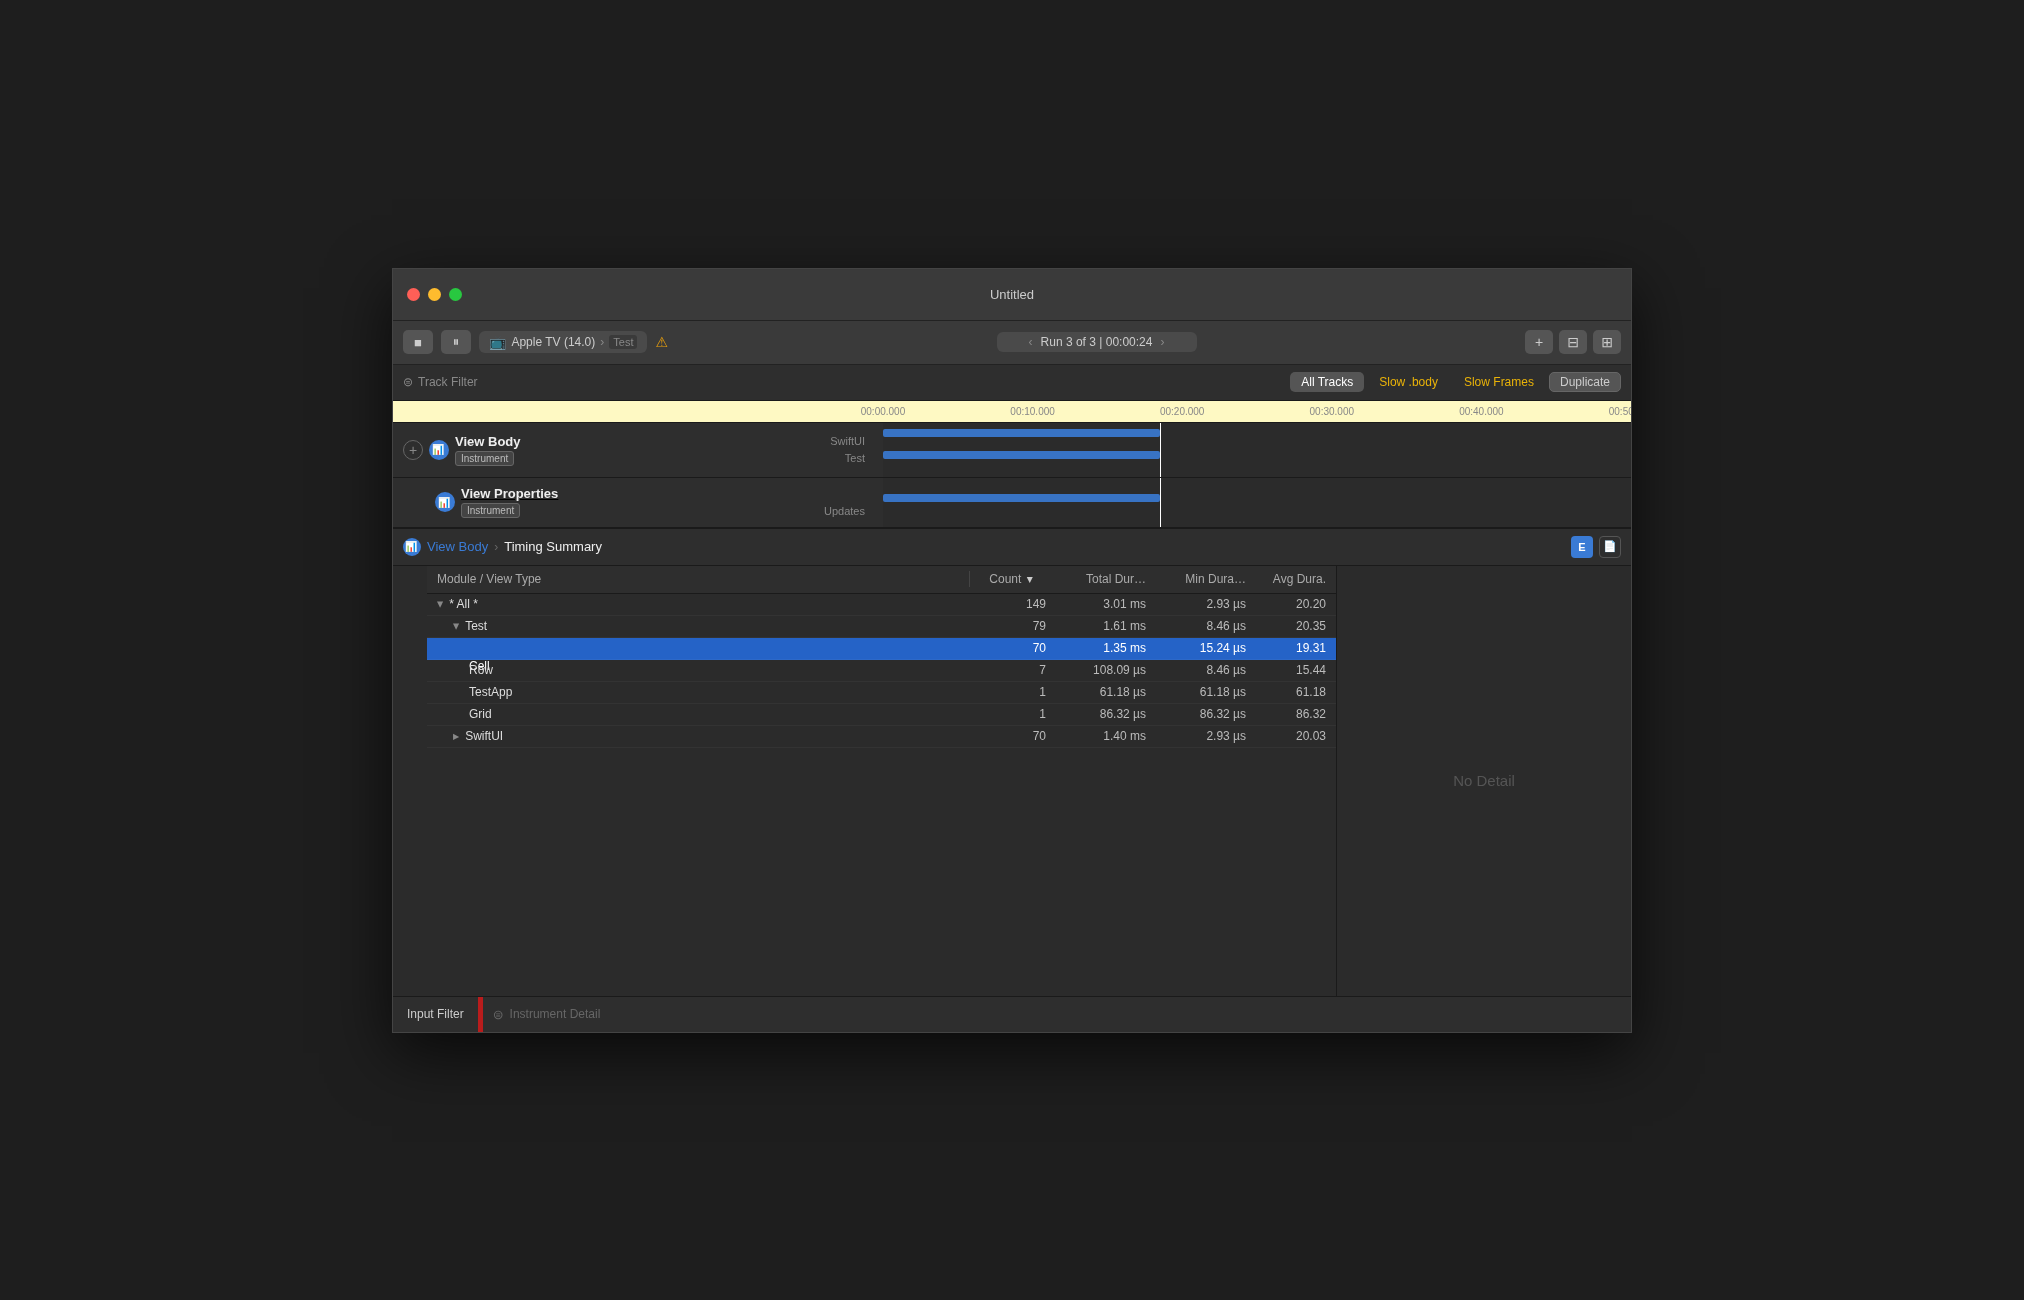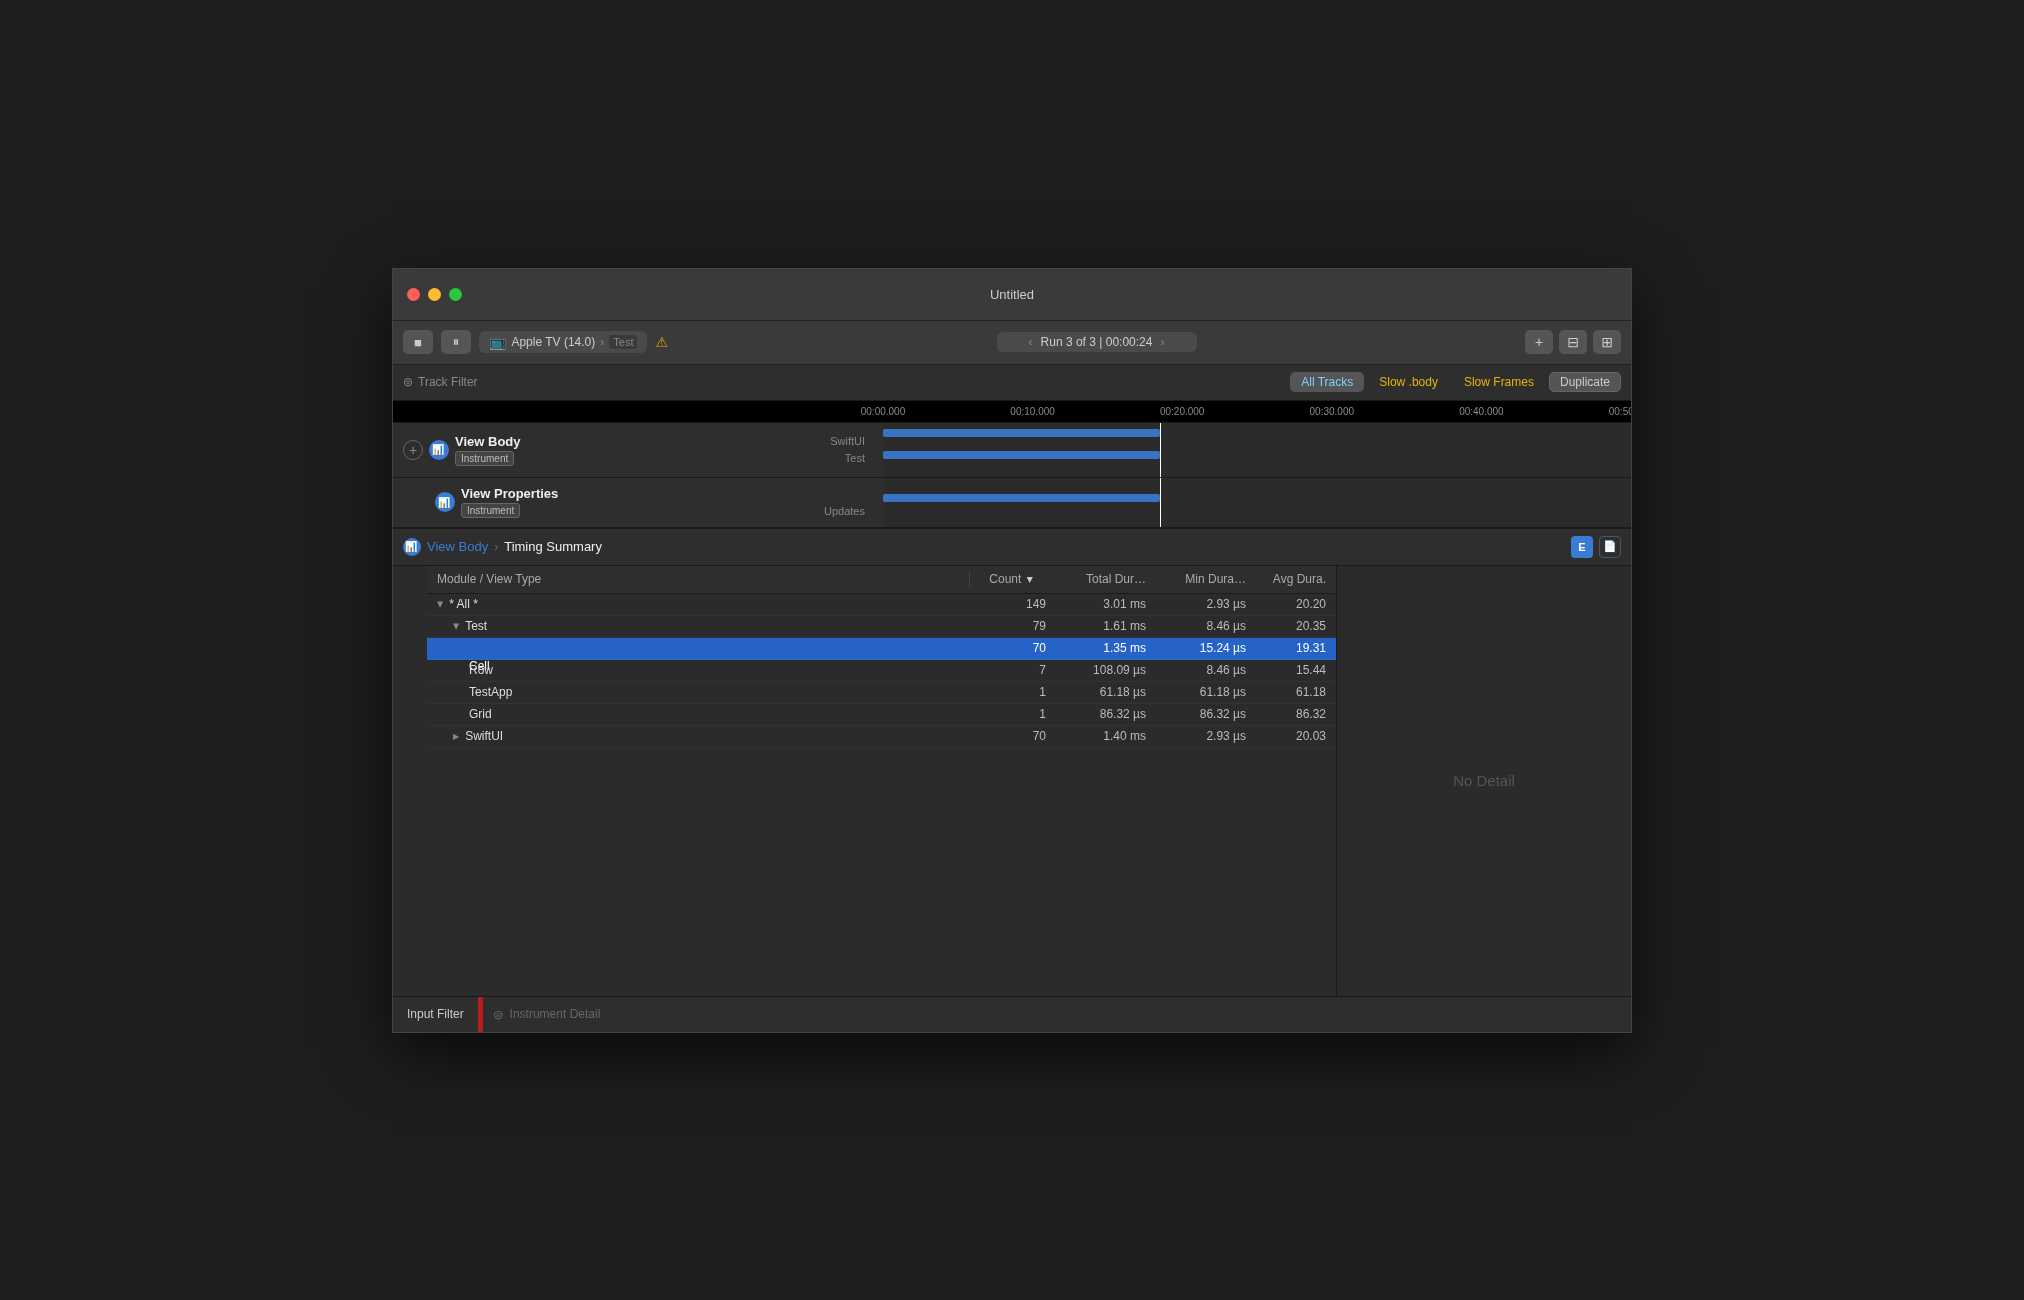--- a/index.html
+++ b/index.html
@@ -136,35 +136,35 @@
       background: transparent;
       border: 1px solid transparent;
       border-radius: 5px;
       color: #eab308;
       padding: 2px 10px;
       font-size: 12px;
       cursor: pointer;
     }
     .filter-btn.active {
       background: #555;
-      color: #7dd3fc;
+      color: #ffffff;
     }
     .duplicate-btn {
       background: #555;
       border: 1px solid #666;
       border-radius: 5px;
       color: #ccc;
       padding: 2px 10px;
       font-size: 12px;
       cursor: pointer;
     }
     
     .timeline-ruler {
       height: 22px;
-      background: #000000;
+      background: #fef9c3;
       display: flex;
       align-items: center;
       border-bottom: 1px solid #1a1a1a;
       position: relative;
     }
     .ruler-left { width: 490px; flex-shrink: 0; }
     .ruler-marks {
       flex: 1;
       display: flex;
       position: relative;
@@ -502,21 +502,21 @@
         <div class="track-bar" style="left:0%;width:37%;top:28px;bottom:auto;height:8px;background:#3a7bd5;"></div>
         <div class="playhead" style="left:37%;"></div>
       </div>
     </div>
 
     <div class="track-row" style="height:50px;">
       <div class="track-label" style="gap:6px;">
         <div style="width:26px;"></div>
         <div class="track-icon" style="background:#3a7bd5;align-self:center;">📊</div>
         <div class="track-info">
-          <div style="display:flex;align-items:flex-end;gap:8px;">
+          <div style="display:flex;align-items:flex-end;gap:8px;text-decoration:underline;">
             <span class="track-name">View Properties</span>
           </div>
           <div style="display:flex;align-items:center;gap:8px;margin-top:2px;">
             <span class="track-badge">Instrument</span>
             <span style="color:#888;font-size:11px;margin-left:auto;padding-right:8px;">Updates</span>
           </div>
         </div>
       </div>
       <div class="track-timeline">
         <div class="track-bar" style="left:0%;width:37%;top:16px;bottom:auto;height:8px;background:#3a7bd5;"></div>

